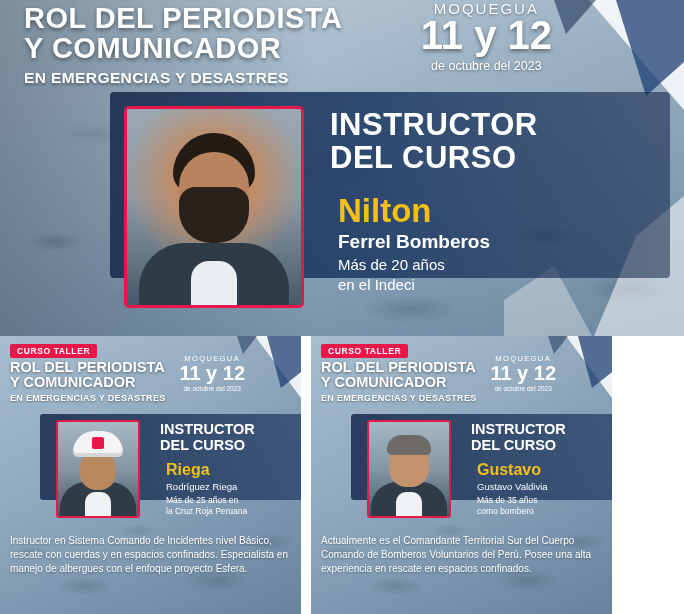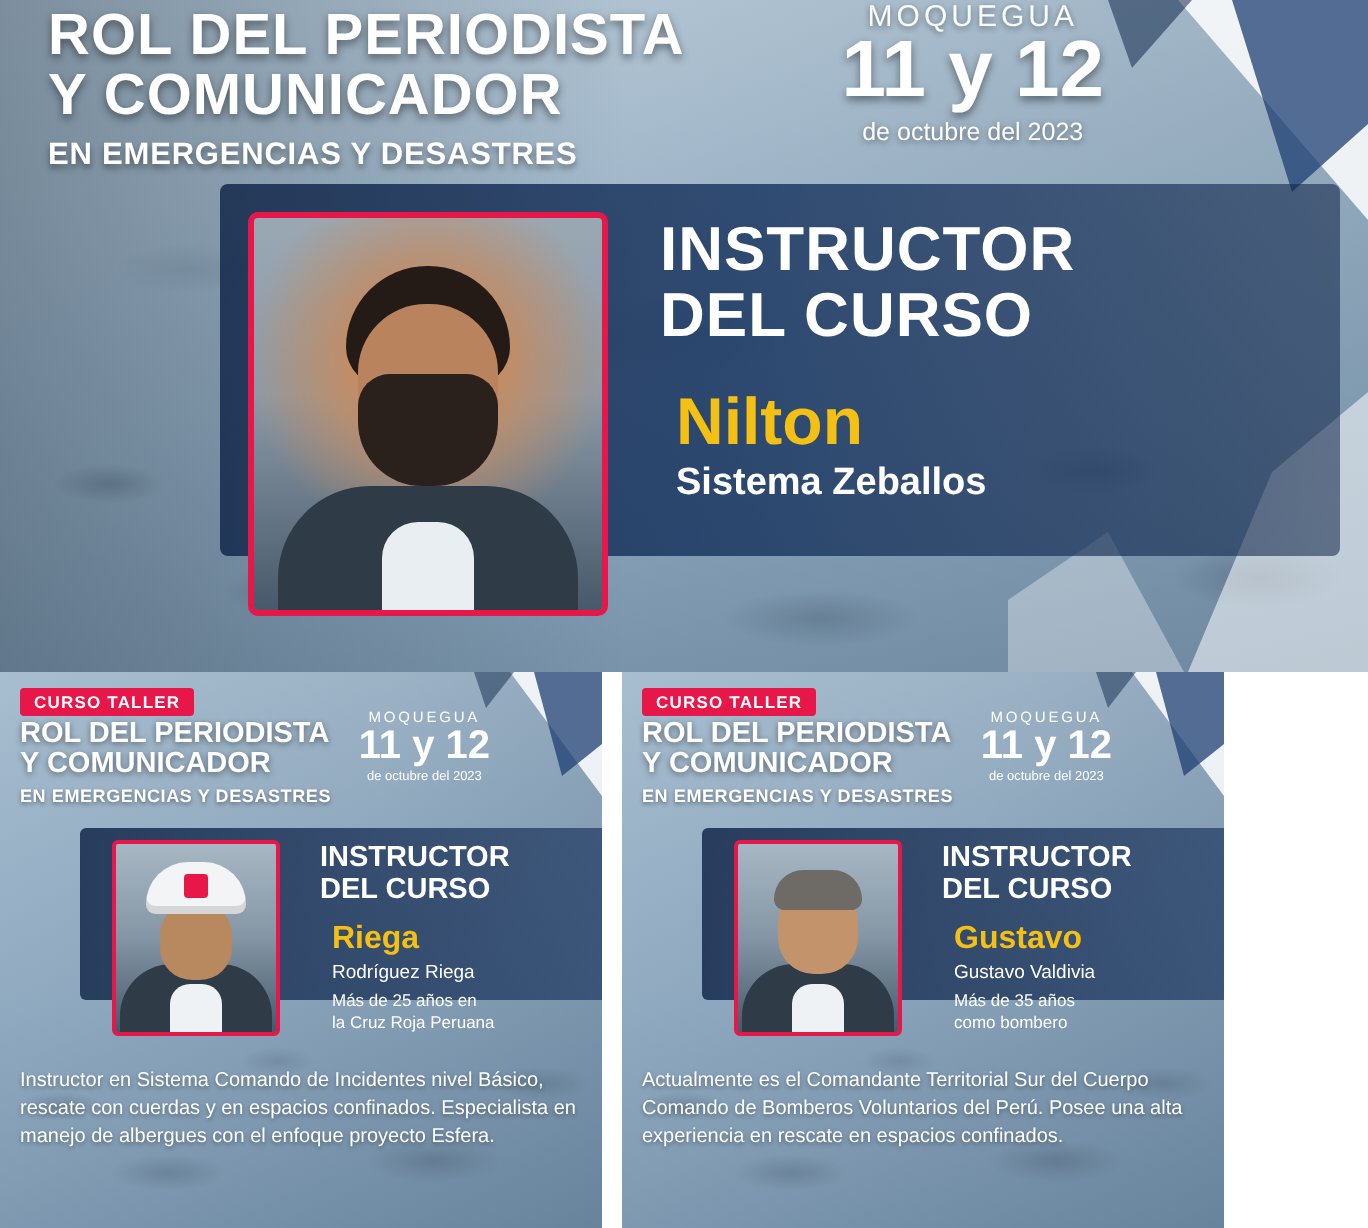--- a/index.html
+++ b/index.html
@@ -486,21 +486,25 @@
     </div>
 
     <div class="instr-panel"></div>
 
     <div class="instr-head">
       <div>INSTRUCTOR</div>
       <div>DEL CURSO</div>
     </div>
 
     <div class="name-big">Nilton</div>
-    <div class="name-last">Sistema Zeballos</div>
+    <div class="name-last">Ferrel Bomberos</div>
+    <div class="name-desc">
+      <div>Más de 20 años</div>
+      <div>en el Indeci</div>
+    </div>
 
     <div class="portrait">
       <div class="face">
         <div class="p-body"></div>
         <div class="p-shirt"></div>
         <div class="p-hair"></div>
         <div class="p-skin"></div>
         <div class="p-beard"></div>
       </div>
     </div>

